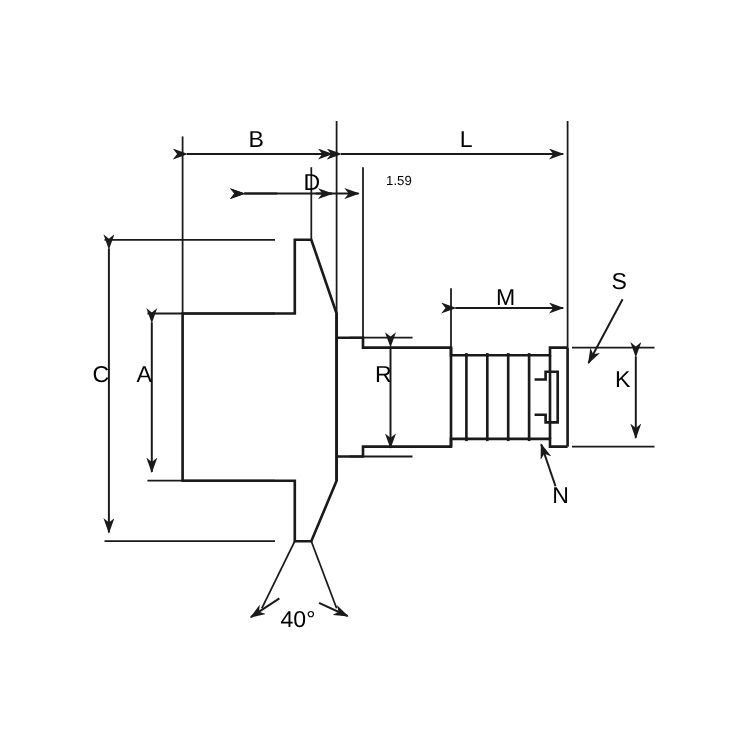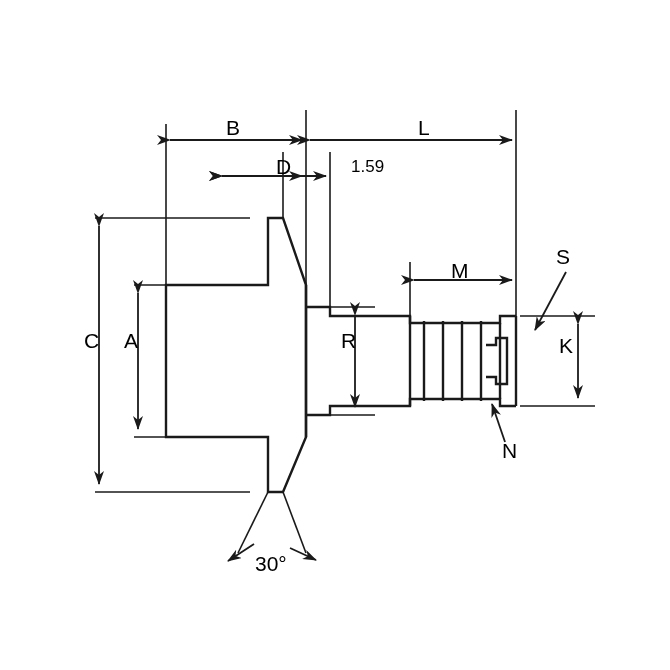--- a/index.html
+++ b/index.html
@@ -23,21 +23,21 @@
   .lbl {
     position: absolute;
     font-family: "Liberation Sans", sans-serif;
     color: #000000;
     font-size: 21px;
     font-weight: 400;
     line-height: 1;
     white-space: nowrap;
   }
   .lbl.small {
-    font-size: 17px;
+    font-size: 12px;
   }
 </style>
 </head>
 <body>
 
 <div id="stage">
 
   <svg width="670" height="670" viewBox="0 0 670 670">
     <defs>
       <marker id="ah" markerWidth="14" markerHeight="10" refX="13" refY="5" orient="auto" markerUnits="userSpaceOnUse">
@@ -135,15 +135,15 @@
   <span class="lbl" style="left:418px; top:117px;">L</span>
   <span class="lbl" style="left:276px; top:156px;">D</span>
   <span class="lbl small" style="left:351px; top:158px;">1.59</span>
   <span class="lbl" style="left:84px; top:330px;">C</span>
   <span class="lbl" style="left:124px; top:330px;">A</span>
   <span class="lbl" style="left:341px; top:330px;">R</span>
   <span class="lbl" style="left:451px; top:260px;">M</span>
   <span class="lbl" style="left:556px; top:246px;">S</span>
   <span class="lbl" style="left:559px; top:335px;">K</span>
   <span class="lbl" style="left:502px; top:440px;">N</span>
-  <span class="lbl" style="left:255px; top:553px;">30°</span>
+  <span class="lbl" style="left:255px; top:553px;">40°</span>
 
 </div>
 
 </body></html>

